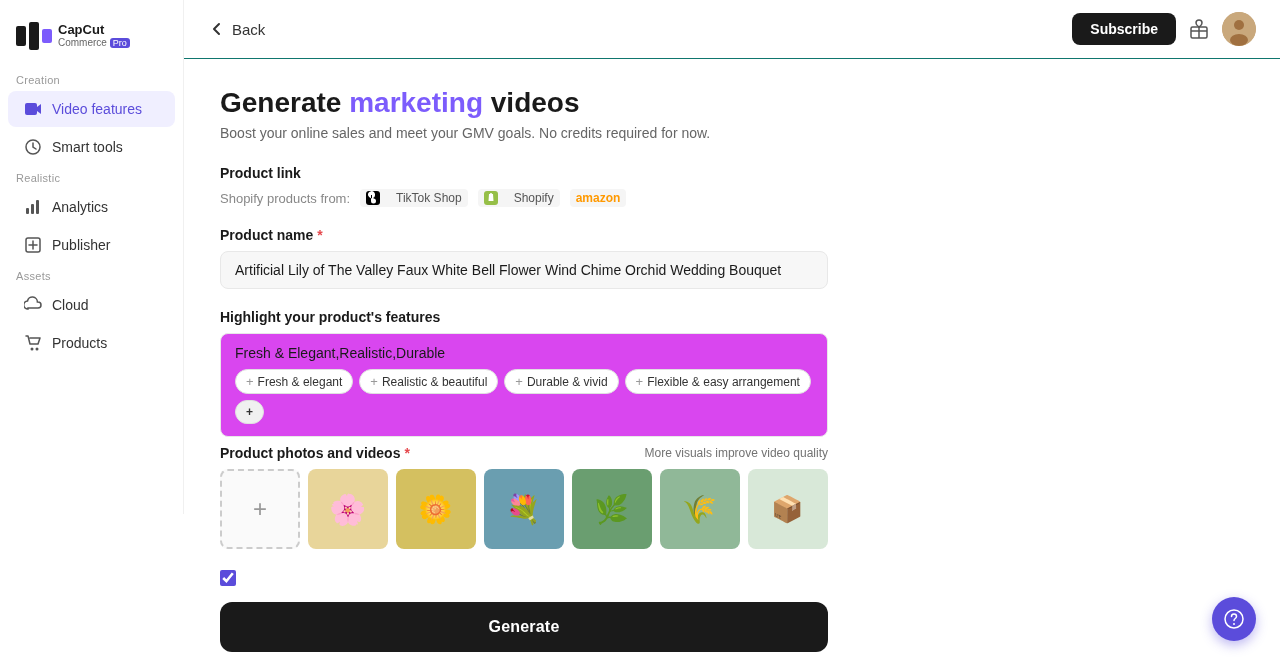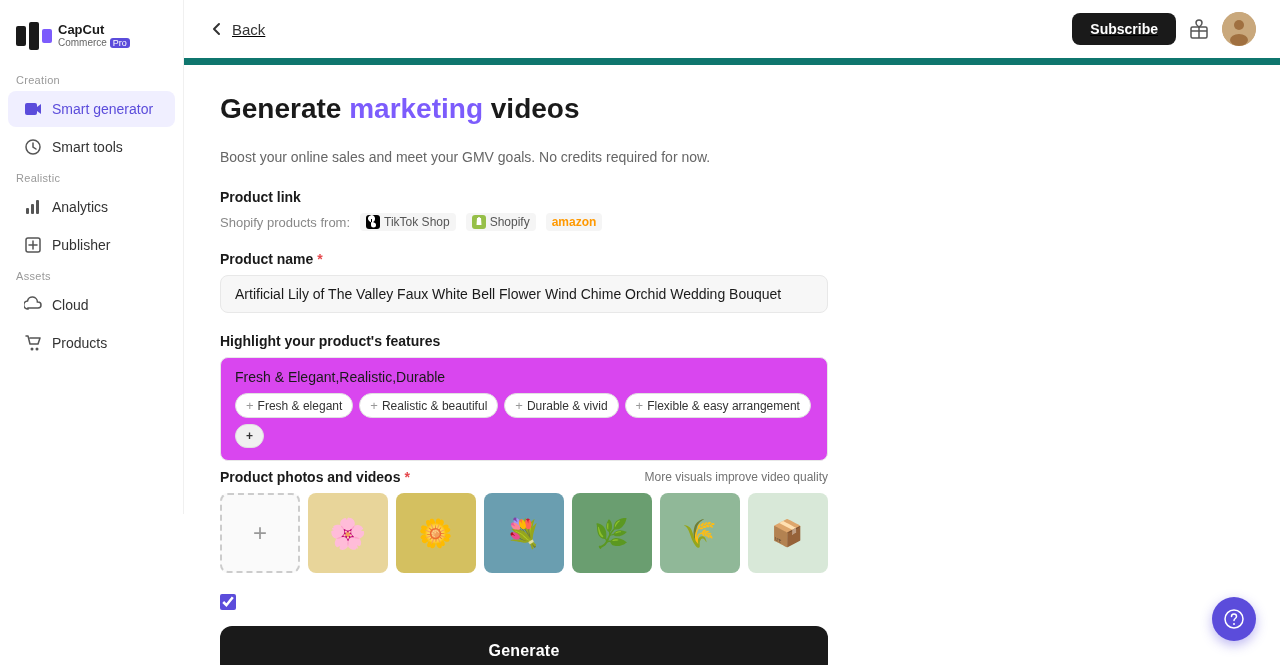--- a/index.html
+++ b/index.html
@@ -64,22 +64,21 @@
     .main {
       flex: 1;
       overflow-y: auto;
       background: #fff;
     }
     .topbar {
       display: flex;
       align-items: center;
       justify-content: space-between;
       padding: 12px 24px;
-      border-bottom: 7px solid #0f766e;
-      text-decoration: underline;
+      border-bottom: 1px solid #0f766e;
     }
     .back-btn {
       display: flex;
       align-items: center;
       gap: 6px;
       cursor: pointer;
       font-size: 15px;
       color: #333;
       background: none;
       border: none;
@@ -123,21 +122,21 @@
 
     
     .content {
       padding: 28px 36px;
       max-width: 680px;
     }
     .page-heading {
       font-size: 28px;
       font-weight: 700;
       color: #1a1a1a;
-      margin-bottom: 24px;
+      margin-bottom: 6px;
     }
     .page-heading .accent {
       color: #7c5cfc;
     }
     .page-subtitle {
       font-size: 14px;
       color: #666;
       margin-bottom: 24px;
     }
 
@@ -184,21 +183,21 @@
       display: flex;
       align-items: center;
       gap: 10px;
       font-size: 13px;
       color: #888;
       margin-bottom: 20px;
     }
     .import-badge {
       display: flex;
       align-items: center;
-      gap: 4px;
+      gap: 16px;
       font-size: 12px;
       color: #555;
       background: #f5f5f5;
       border-radius: 4px;
       padding: 2px 6px;
     }
 
     .text-input {
       width: 100%;
       background: #f7f7f7;
@@ -375,21 +374,21 @@
 
   <div class="sidebar-section-label">Creation</div>
 
   <div class="sidebar-item active">
     <span class="sidebar-item-icon">
       <svg width="18" height="18" viewBox="0 0 18 18" fill="none">
         <rect x="1" y="3" width="12" height="12" rx="2" fill="#5b4cdb"></rect>
         <path d="M13 7l4-3v10l-4-3V7z" fill="#5b4cdb"></path>
       </svg>
     </span>
-    <span>Smart generator</span>
+    <span>Video features</span>
   </div>
 
 
   <div class="sidebar-item">
     <span class="sidebar-item-icon">
       <svg width="18" height="18" viewBox="0 0 18 18" fill="none">
         <circle cx="9" cy="9" r="7" stroke="#555" stroke-width="1.5"></circle>
         <path d="M9 5v4l3 2" stroke="#555" stroke-width="1.5" stroke-linecap="round"></path>
       </svg>
     </span>

